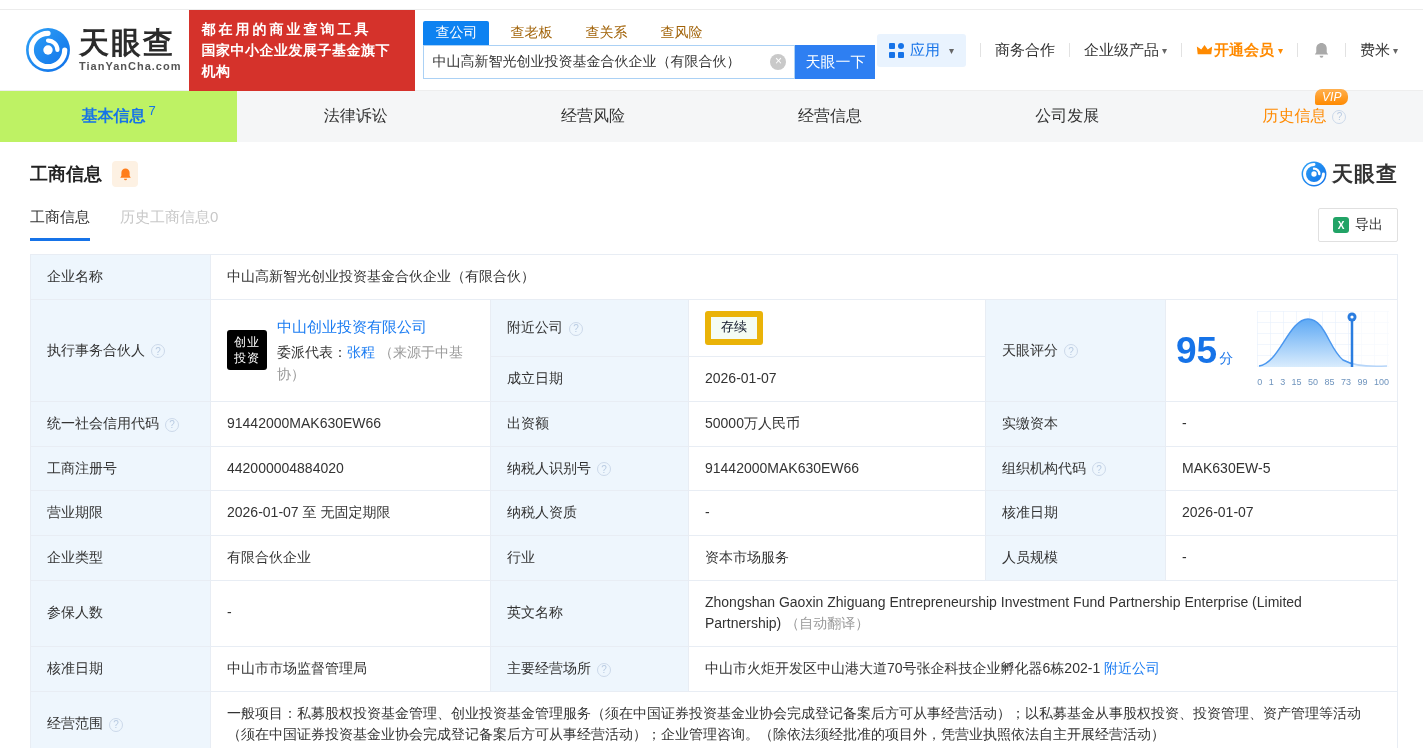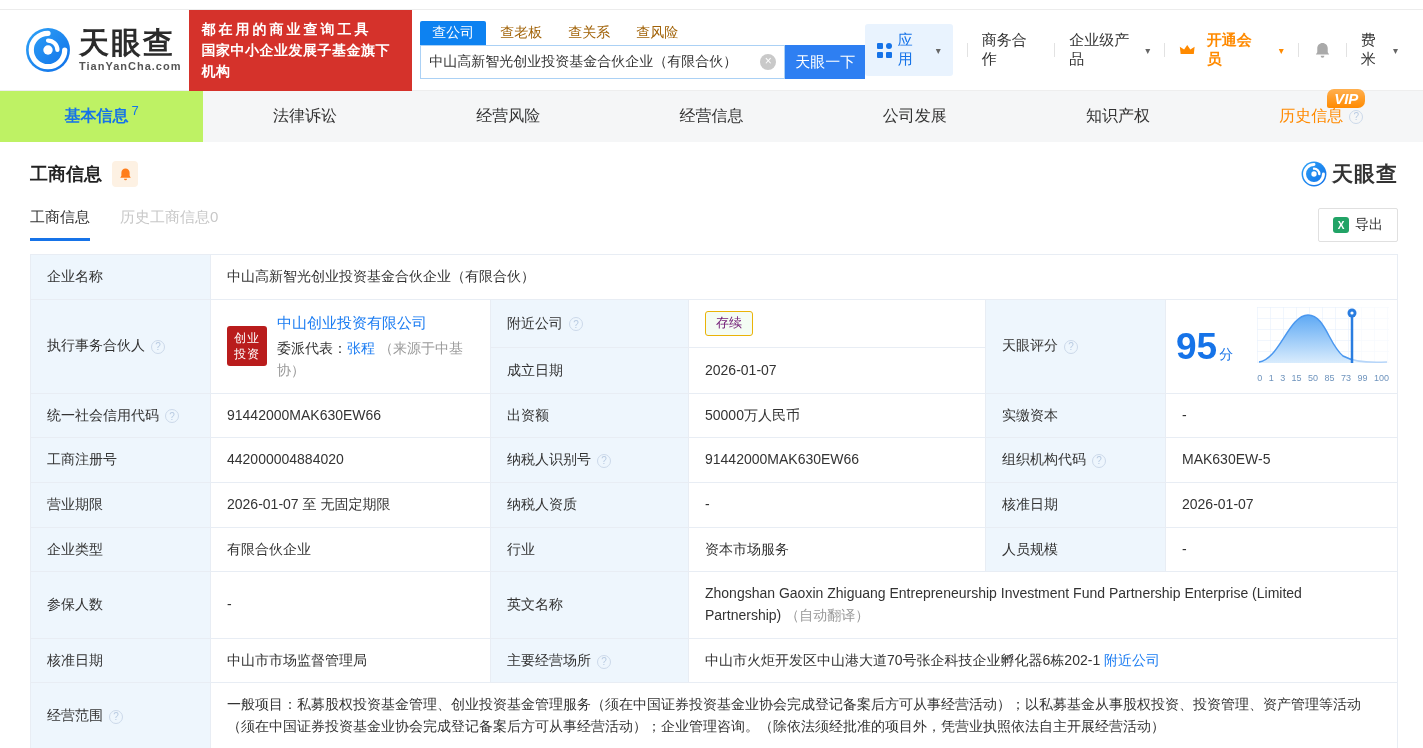--- a/index.html
+++ b/index.html
@@ -8,50 +8,50 @@
 
   
   .topbar { height:80px; display:flex; align-items:center; padding:0 25px; }
   .logo { display:flex; align-items:center; gap:8px; cursor:pointer; }
   .logo-txt-cn { font-size:30px; font-weight:bold; color:#2b2b2b; letter-spacing:2px; line-height:1; }
   .logo-txt-en { font-size:11px; font-weight:bold; color:#555; letter-spacing:1px; margin-top:2px; }
   .banner { margin-left:8px; background:#d5322b; color:#fff; padding:9px 12px; line-height:1.5; width:226px; }
   .banner-l1 { font-size:14px; font-weight:bold; letter-spacing:3px; }
   .banner-l2 { font-size:14px; font-weight:bold; letter-spacing:0.5px; }
   .searchbox { margin-left:8px; width:452px; }
-  .stabs { display:flex; align-items:center; gap:2px; }
+  .stabs { display:flex; align-items:center; gap:9px; }
   .stab { font-size:14px; color:#a16207; padding:3px 12px; cursor:pointer; }
   .stab.active { background:#0d82f1; color:#fff; border-radius:2px 2px 0 0; }
   .srow { display:flex; }
   .sinput { flex:1; height:34px; border:1px solid #abd1f5; display:flex; align-items:center; background:#fff; }
   .sinput input { flex:1; border:none; outline:none; font-size:14px; color:#333; padding:0 8px; font-family:inherit; background:transparent; }
   .clear-ic { width:16px; height:16px; border-radius:50%; background:#c9c9c9; color:#fff; font-size:12px; line-height:15px; text-align:center; margin-right:8px; cursor:pointer; }
   .sbtn { width:80px; height:34px; background:#2e7ff2; color:#fff; border:none; font-size:15px; cursor:pointer; font-family:inherit; }
   .rightnav { margin-left:auto; display:flex; align-items:center; font-size:15px; color:#333; }
   .apps-chip { display:flex; align-items:center; gap:6px; background:#e9f3fe; color:#1673e8; padding:7px 12px; border-radius:3px; cursor:pointer; }
   .grid-ic { width:15px; height:15px; position:relative; }
   .grid-ic i { position:absolute; width:6px; height:6px; background:#1673e8; border-radius:1px; }
   .grid-ic i:nth-child(1){left:0;top:0;}
   .grid-ic i:nth-child(2){right:0;top:0;border-radius:50%;}
   .grid-ic i:nth-child(3){left:0;bottom:0;}
   .grid-ic i:nth-child(4){right:0;bottom:0;}
   .caret { font-size:10px; color:#666; margin-left:3px; }
   .vdiv { width:1px; height:14px; background:#e2e2e2; margin:0 14px; }
   .nav-item { cursor:pointer; display:flex; align-items:center; }
-  .vip-link { color:#ff8a00; font-weight:bold; display:flex; align-items:center; gap:11px; cursor:pointer; }
+  .vip-link { color:#ff8a00; font-weight:bold; display:flex; align-items:center; gap:1px; cursor:pointer; }
   .bell-btn { cursor:pointer; display:flex; align-items:center; }
 
   
   .mainTabs { display:flex; background:#f5f6f7; height:52px; border-top:1px solid #eee; }
   .mtab { flex:1; display:flex; align-items:center; justify-content:center; font-size:16px; color:#333; cursor:pointer; position:relative; }
   .mtab.active { background:#bef264; color:#1673e8; font-weight:bold; }
   .mtab .cnt { font-size:13px; color:#1673e8; margin-left:3px; position:relative; top:-6px; font-weight:normal; }
   .mtab.hist { color:#ff8a00; }
   .mtab .inner { position:relative; display:inline-flex; align-items:center; }
-  .vipbadge { position:absolute; top:-17px; right:-22px; background:linear-gradient(180deg,#ffb050,#ff8a00); color:#fff; font-size:15px; font-weight:bold; font-style:italic; padding:1px 7px; border-radius:7px 7px 7px 2px; }
+  .vipbadge { position:absolute; top:-17px; right:-22px; background:linear-gradient(180deg,#ffb050,#ff8a00); color:#fff; font-size:12px; font-weight:normal; font-style:italic; padding:1px 7px; border-radius:7px 7px 7px 2px; }
   .help { display:inline-flex; width:14px; height:14px; border:1px solid #ccd9ea; border-radius:50%; color:#b9cbe2; font-size:10px; align-items:center; justify-content:center; margin-left:6px; flex:none; cursor:pointer; }
 
   
   .content { padding:18px 25px 20px 30px; }
   .secHead { display:flex; align-items:center; }
   .secTitle { font-size:18px; font-weight:bold; color:#222; }
   .bellbox { width:26px; height:26px; background:#fdf1e3; border-radius:4px; margin-left:10px; display:flex; align-items:center; justify-content:center; cursor:pointer; }
   .watermark { margin-left:auto; display:flex; align-items:center; gap:5px; }
   .watermark .wm-txt { font-size:21px; font-weight:bold; color:#333; letter-spacing:1px; }
   .subRow { display:flex; align-items:flex-start; margin-top:20px; }
@@ -65,23 +65,23 @@
   table { width:100%; border-collapse:collapse; margin-top:12px; table-layout:fixed; }
   td { border:1px solid #e8edf4; font-size:14px; padding:11px 16px; vertical-align:middle; line-height:1.55; word-break:break-word; }
   td.lbl { background:#eef6fd; color:#333; }
   td.val { background:#fff; color:#333; }
   tr.r1 td { height:45px;margin-left:28px; }
   tr.rs td { height:44px; }
   tr.r7 td { height:57px; }
   tr.r9 td { height:66px; }
   .gray { color:#999; }
   a.link { color:#1b7cf2; text-decoration:none; cursor:pointer; }
-  .badge-green { display:inline-block; padding:1px 10px; color:#701a75; background:#f4fcf4; border:1px solid #eab308; border-radius:3px; font-size:13px; }
+  .badge-green { display:inline-block; padding:1px 10px; color:#0f172a; background:#f4fcf4; border:6px solid #eab308; border-radius:3px; font-size:13px;font-family:Liberation Mono, monospace; }
   .partner { display:flex; align-items:center; gap:10px; }
-  .plogo { width:40px; height:40px; background:#b91c1c; border-radius:3px; color:#fff; font-size:12px; display:flex; flex-direction:column; align-items:center; justify-content:center; line-height:1.35; letter-spacing:1px; flex:none; }
+  .plogo { width:40px; height:40px; background:#000000; border-radius:3px; color:#fff; font-size:12px; display:flex; flex-direction:column; align-items:center; justify-content:center; line-height:1.35; letter-spacing:1px; flex:none; }
   .pinfo .pcompany { font-size:15px; display:block; margin-bottom:4px; }
   .prep { font-size:14px; color:#333; }
   .scoreWrap { display:flex; align-items:center; gap:24px; }
   .scoreNum { color:#1673e8; white-space:nowrap; }
   .scoreNum .big { font-size:37px; font-weight:bold; }
   .scoreNum .unit { font-size:14px; margin-left:2px; }
   .chartBox { width:132px; }
   .ticks { display:flex; justify-content:space-between; font-size:9px; color:#6f94bd; margin-top:1px; }
 </style>
 </head>
@@ -180,23 +180,20 @@
       <span>法律诉讼</span>
     </div>
   <div class="mtab">
       <span>经营风险</span>
     </div>
   <div class="mtab">
       <span>经营信息</span>
     </div>
   <div class="mtab">
       <span>公司发展</span>
-    </div>
-  <div class="mtab">
-      <span>知识产权</span>
     </div>
   <div class="mtab hist">
     <span class="inner">
       <span>历史信息</span>
       <span class="vipbadge">VIP</span>
     </span>
     <span class="help">?</span>
   </div>
 </nav>
 

